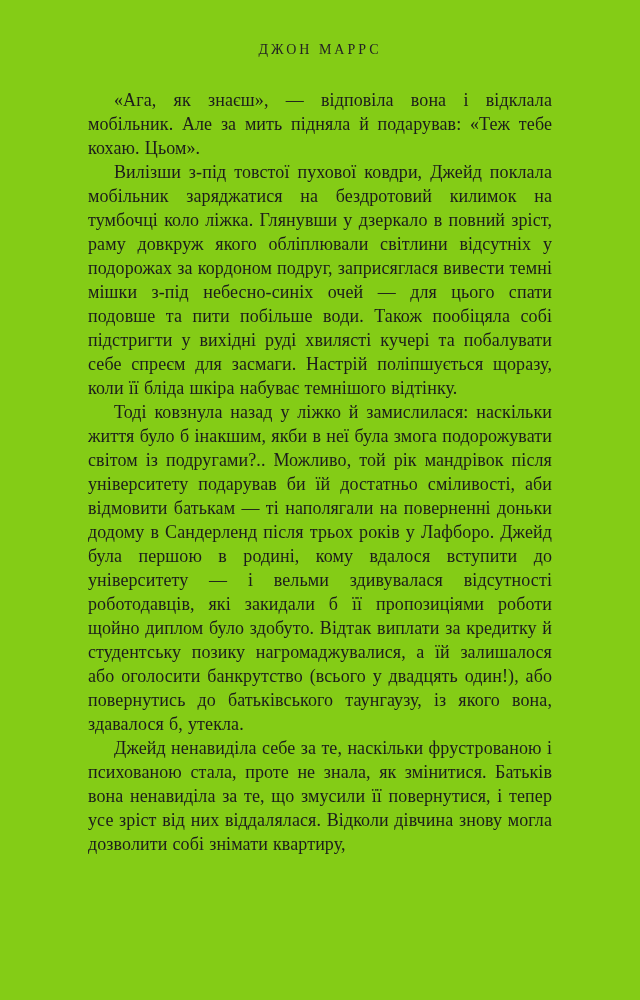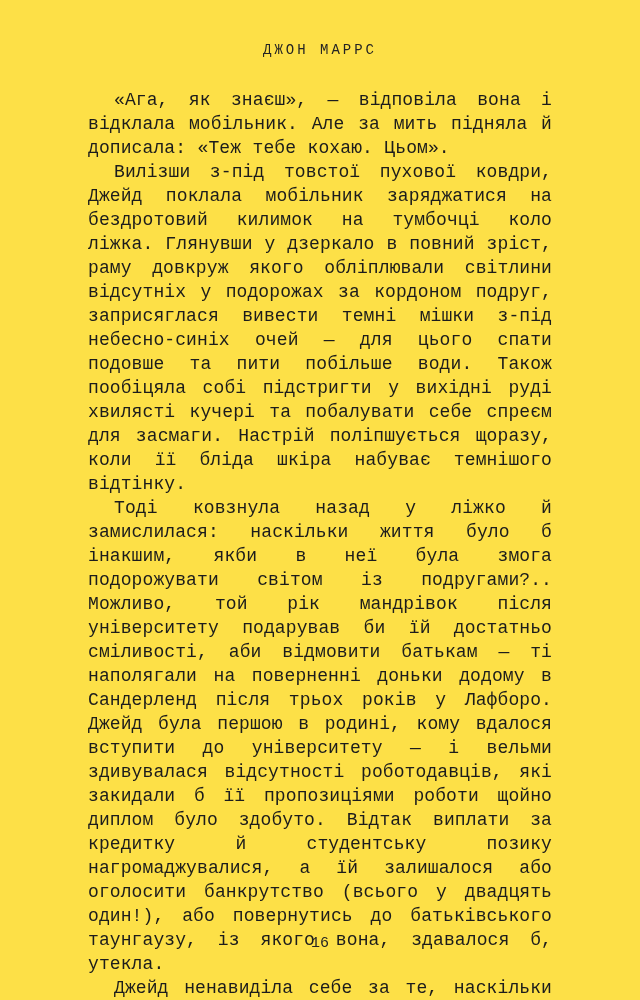--- a/index.html
+++ b/index.html
@@ -8,23 +8,22 @@
     height: 1000px;
     background: #ffffff;
     font-family: "Liberation Serif", "DejaVu Serif", serif;
     color: #1c1c1c;
     overflow: hidden;
   }
   .book-page {
     position: relative;
     width: 640px;
     height: 1000px;
-    background: #fde047;
+    background: #84cc16;
     padding: 0 88px;
-    font-family: Liberation Mono, monospace;
   }
   .running-header {
     padding-top: 42px;
     text-align: center;
     font-size: 14px;
     letter-spacing: 3px;
     color: #232323;
     font-weight: normal;
   }
   .body-text {
@@ -48,20 +47,19 @@
     color: #232323;
   }
 </style>
 </head>
 <body>
 
 <div class="book-page">
   <div class="running-header">ДЖОН МАРРС</div>
 
   <div class="body-text">
-    <p>«Ага, як знаєш», — відповіла вона і відклала мобільник. Але за мить підняла й дописала: «Теж тебе кохаю. Цьом».</p>
+    <p>«Ага, як знаєш», — відповіла вона і відклала мобільник. Але за мить підняла й подарував: «Теж тебе кохаю. Цьом».</p>
     <p>Вилізши з-під товстої пухової ковдри, Джейд поклала мобільник заряджатися на бездротовий килимок на тумбочці коло ліжка. Глянувши у дзеркало в повний зріст, раму довкруж якого обліплювали світлини відсутніх у подорожах за кордоном подруг, заприсяглася вивести темні мішки з-під небесно-синіх очей — для цього спати подовше та пити побільше води. Також пообіцяла собі підстригти у вихідні руді хвилясті кучері та побалувати себе спреєм для засмаги. Настрій поліпшується щоразу, коли її бліда шкіра набуває темнішого відтінку.</p>
     <p>Тоді ковзнула назад у ліжко й замислилася: наскільки життя було б інакшим, якби в неї була змога подорожувати світом із подругами?.. Можливо, той рік мандрівок після університету подарував би їй достатньо сміливості, аби відмовити батькам — ті наполягали на поверненні доньки додому в Сандерленд після трьох років у Лафборо. Джейд була першою в родині, кому вдалося вступити до університету — і вельми здивувалася відсутності роботодавців, які закидали б її пропозиціями роботи щойно диплом було здобуто. Відтак виплати за кредитку й студентську позику нагромаджувалися, а їй залишалося або оголосити банкрутство (всього у двадцять один!), або повернутись до батьківського таунгаузу, із якого вона, здавалося б, утекла.</p>
     <p>Джейд ненавиділа себе за те, наскільки фрустрованою і психованою стала, проте не знала, як змінитися. Батьків вона ненавиділа за те, що змусили її повернутися, і тепер усе зріст від них віддалялася. Відколи дівчина знову могла дозволити собі знімати квартиру,</p>
   </div>
 
-  <div class="page-number">16</div>
 </div>
 
 </body></html>

